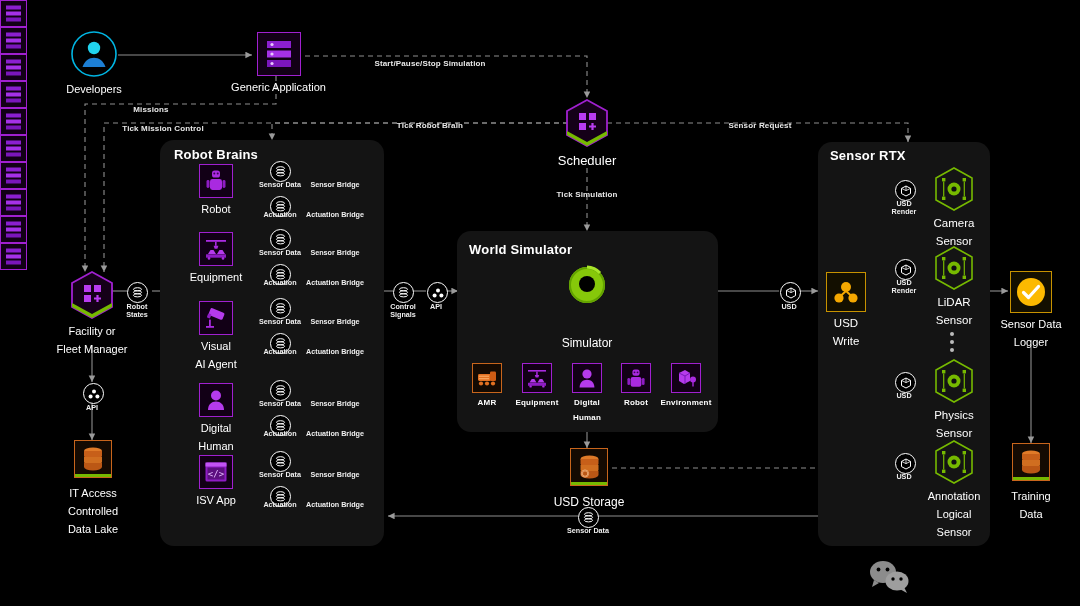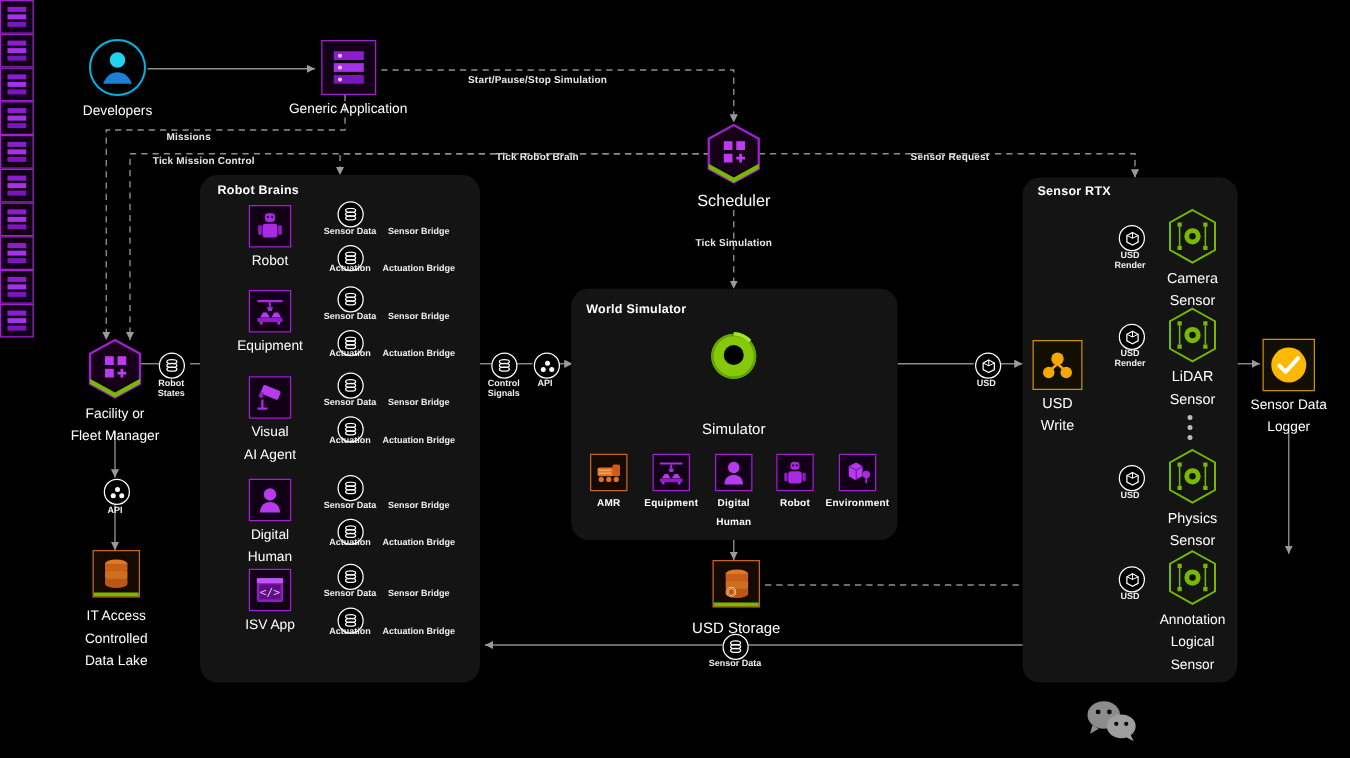--- a/index.html
+++ b/index.html
@@ -1,21 +1,21 @@
 <!DOCTYPE html>
 <html><head>
 <meta charset="utf-8">
 <style>
   html,body{margin:0;padding:0;background:#000;}
   body{width:1080px;height:606px;overflow:hidden;font-family:"Liberation Sans",sans-serif;color:#fff;}
   #stage{position:relative;width:1080px;height:606px;background:#000;}
   svg.layer{position:absolute;left:0;top:0;width:1080px;height:606px;pointer-events:none;}
 
   .panel{position:absolute;background:#141414;border-radius:14px;}
-  .panel-title{position:absolute;font-size:10px;font-weight:bold;color:#fff;letter-spacing:.2px;}
+  .panel-title{position:absolute;font-size:13px;font-weight:bold;color:#fff;letter-spacing:.2px;}
 
   .node{position:absolute;display:flex;flex-direction:column;align-items:center;}
   .node .cap{margin-top:5px;font-size:11px;line-height:13px;text-align:center;color:#fff;white-space:nowrap;}
   .cap.xs{font-size:8px;line-height:9.5px;font-weight:bold;letter-spacing:.2px;}
   .cap.big{font-size:13px;line-height:15px;}
 
   .box{box-sizing:border-box;border:1.6px solid #a020d0;background:#120016;display:flex;align-items:center;justify-content:center;}
   .box.orange{border-color:#c8651c;background:#140a02;}
   .box.yellow{border-color:#c79200;background:#130f00;}
   .underbar{position:absolute;left:0;bottom:-0px;height:3px;background:#76b900;width:100%;}
@@ -739,20 +739,33 @@
     <div class="box yellow" style="width:42px;height:42px;">
       <svg width="32" height="32" viewBox="0 0 32 32">
         <circle cx="16" cy="16" r="14" fill="#fcb900"></circle>
         <path d="M8.5 16.5 L13.5 21.5 L23.5 10.5" stroke="#fff" stroke-width="3.2" fill="none" stroke-linecap="round" stroke-linejoin="round"></path>
       </svg>
     </div>
     <div class="cap">Sensor Data</div>
     <div class="cap">Logger</div>
   </div>
 
+  <div class="node" style="left:1012px;top:443px;width:38px;">
+    <div class="box orange" style="width:38px;height:38px;position:relative;">
+      <svg width="24" height="26" viewBox="0 0 24 26">
+        <ellipse cx="12" cy="5" rx="9" ry="3.4" fill="#e07a28"></ellipse>
+        <path d="M3 5 v5 a9 3.4 0 0 0 18 0 V5z" fill="#c75f19"></path>
+        <path d="M3 11 v5 a9 3.4 0 0 0 18 0 v-5z" fill="#d06e20"></path>
+        <path d="M3 17 v4 a9 3.4 0 0 0 18 0 v-4z" fill="#bb5715"></path>
+      </svg>
+      <span class="underbar"></span>
+    </div>
+    <div class="cap" style="margin-top:9px;">Training</div>
+    <div class="cap">Data</div>
+  </div>
 
   <div class="wm" style="left:782px;top:560px;flex-direction:column;">
     <svg width="42" height="34" viewBox="0 0 42 34">
       <ellipse cx="15" cy="12" rx="13" ry="11" fill="#8c8c8c"></ellipse>
       <path d="M6 20 L4 27 L11 23 Z" fill="#8c8c8c"></path>
       <circle cx="10.5" cy="9.5" r="1.9" fill="#000"></circle>
         <circle cx="19.5" cy="9.5" r="1.9" fill="#000"></circle>
       <ellipse cx="29" cy="21" rx="11.5" ry="9.5" fill="#9e9e9e"></ellipse>
       <path d="M36 27 L39 33 L32.5 29.5 Z" fill="#9e9e9e"></path>
       <circle cx="25" cy="19" r="1.7" fill="#000"></circle>

